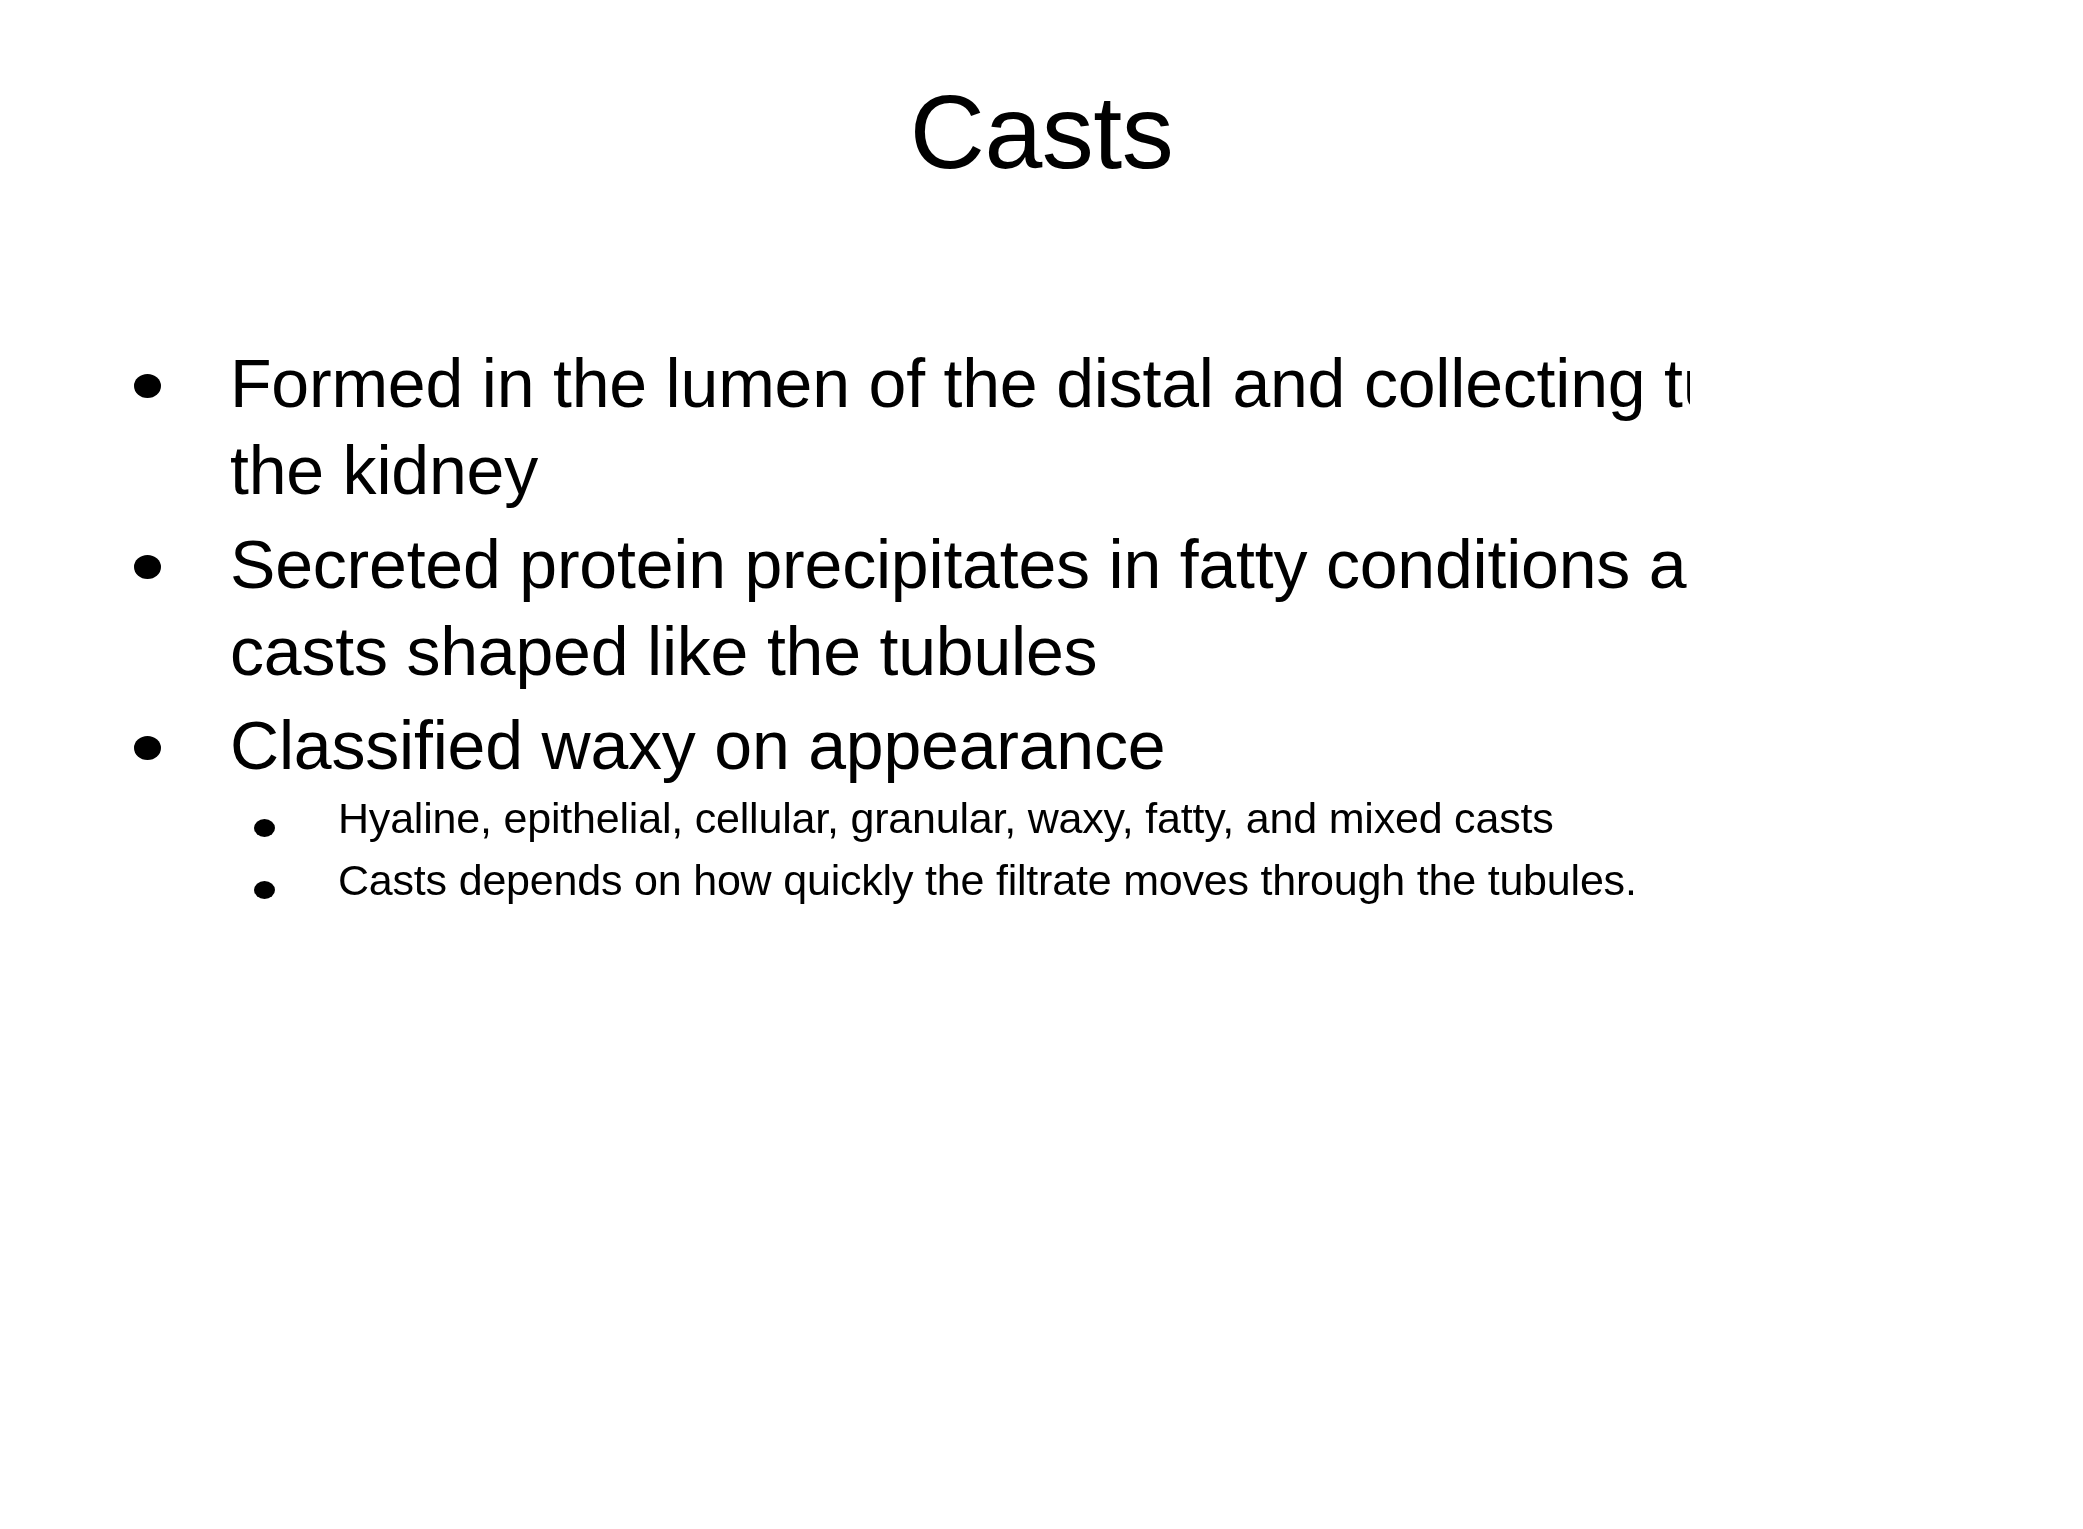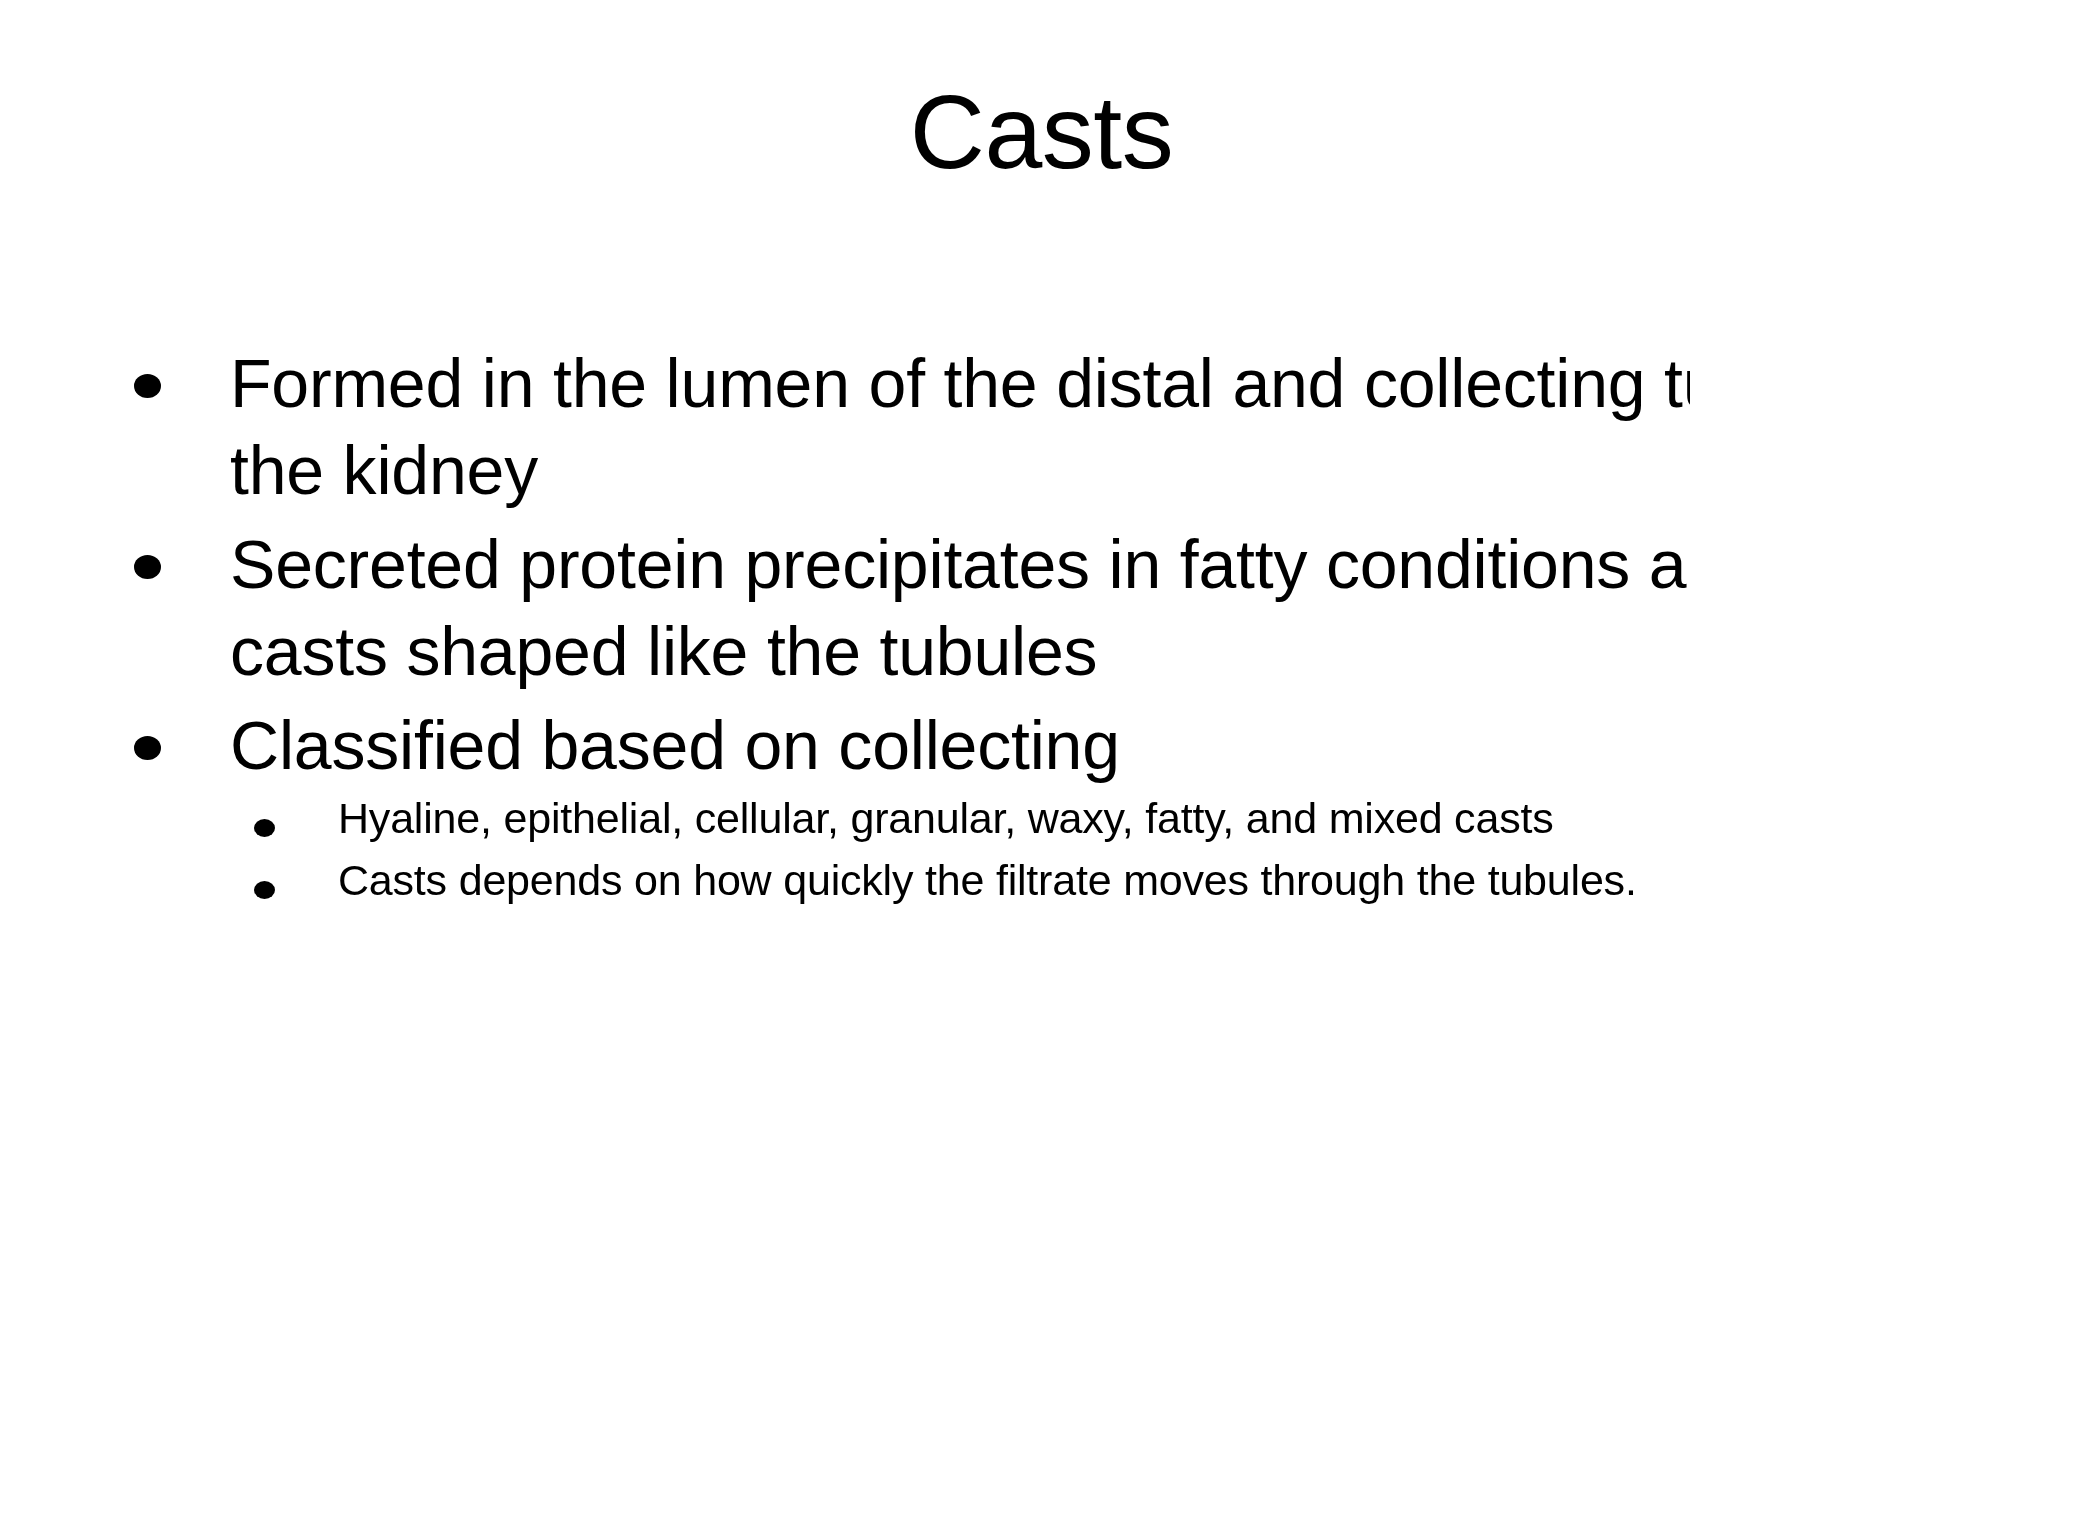--- a/index.html
+++ b/index.html
@@ -112,21 +112,21 @@
         <span class="b1-text">Formed in the lumen of the distal and collecting tubules of the kidney</span>
       </li>
 
       <li class="bullet1">
         <span class="marker1"></span>
         <span class="b1-text">Secreted protein precipitates in fatty conditions and forms casts shaped like the tubules</span>
       </li>
 
       <li class="bullet1">
         <span class="marker1"></span>
-        <span class="b1-text">Classified based on collecting</span>
+        <span class="b1-text">Classified waxy on appearance</span>
 
         <ul class="level2">
           <li class="bullet2">
             <span class="marker2"></span>
             <span class="b2-text">Hyaline, epithelial, cellular, granular, waxy, fatty, and mixed casts</span>
           </li>
           <li class="bullet2">
             <span class="marker2"></span>
             <span class="b2-text">Casts depends on how quickly the filtrate moves through the tubules.</span>
           </li>

